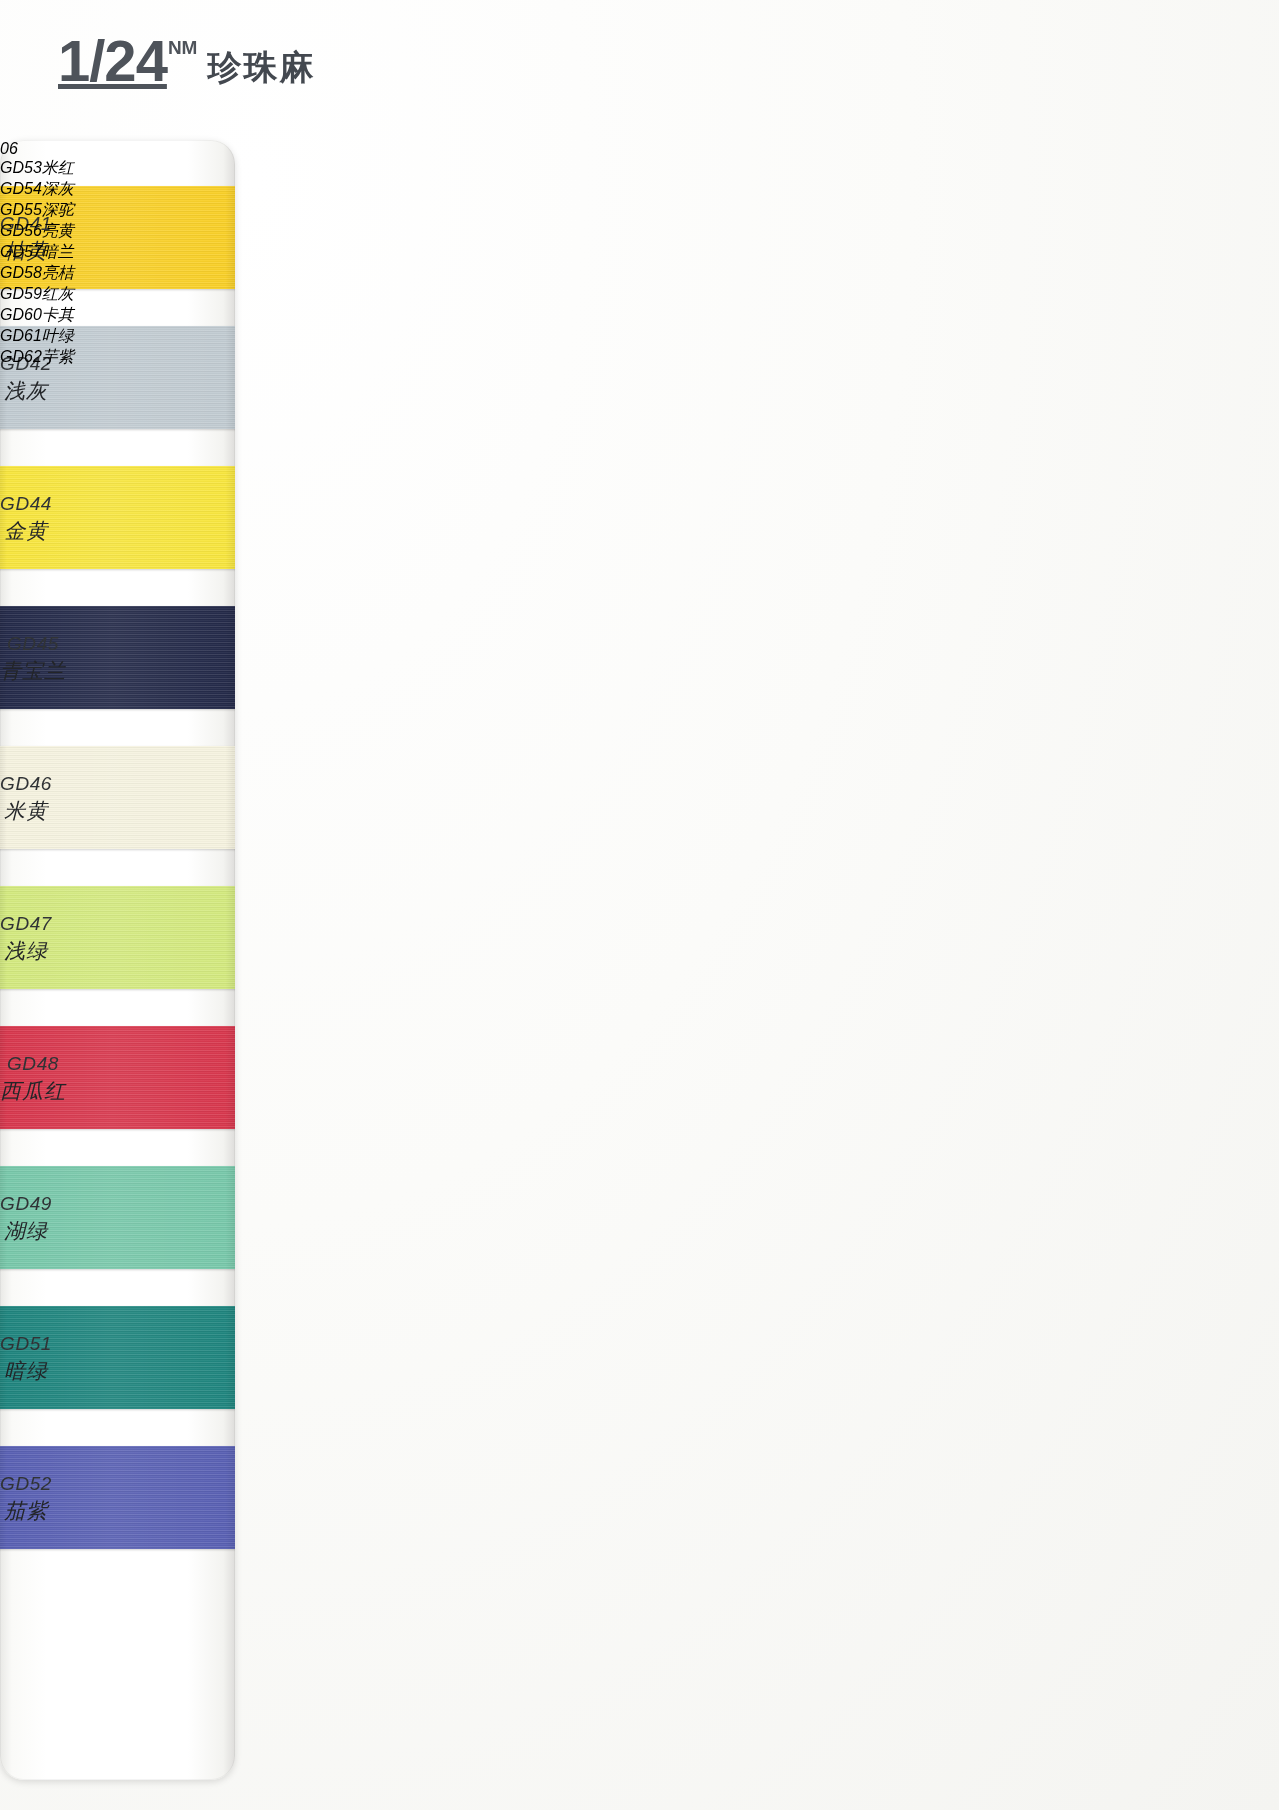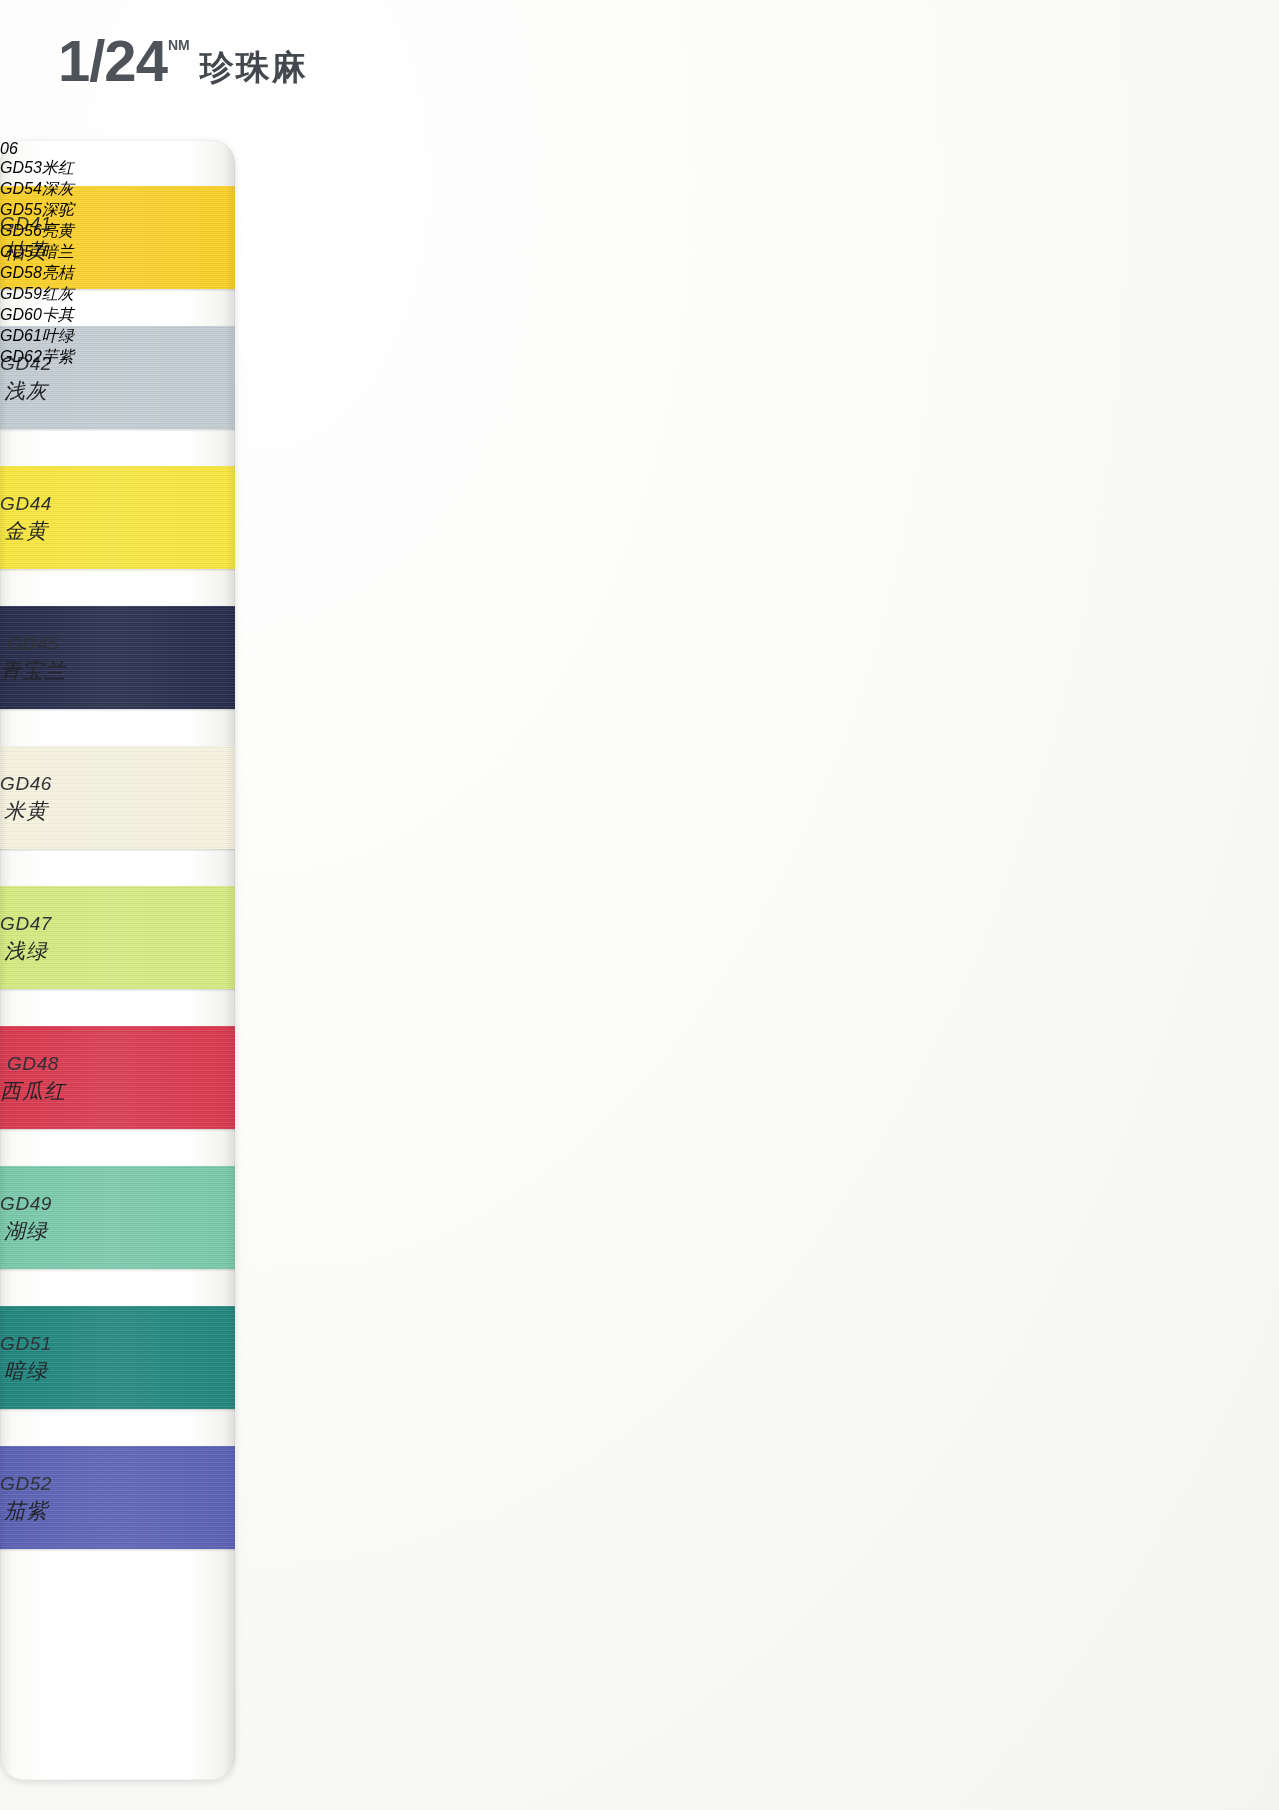--- a/index.html
+++ b/index.html
@@ -32,23 +32,24 @@
     align-items: flex-start;
     color: #4b5057;
   }
   #title-count {
     font-size: 58px;
     font-weight: 700;
     letter-spacing: -1px;
     line-height: 1;
     color: #4e535a;
     text-shadow: 0 1px 0 rgba(255,255,255,.7);
+    text-decoration: underline;
   }
   #title-sup {
-    font-size: 14px;
+    font-size: 19px;
     font-weight: 700;
     line-height: 1;
     margin-top: 6px;
     margin-left: 1px;
     color: #4e535a;
   }
   #title-name {
     font-size: 34px;
     font-weight: 700;
     line-height: 1;

